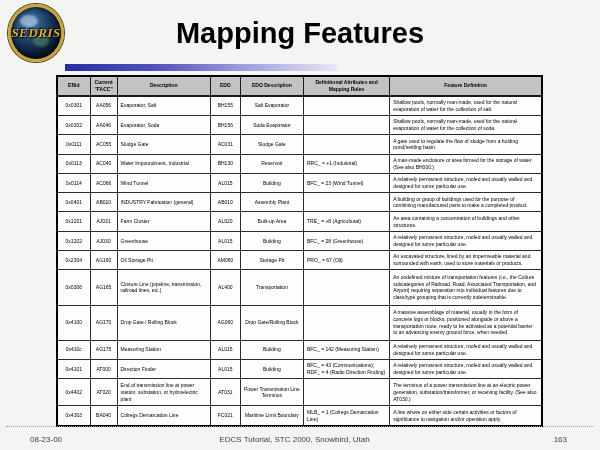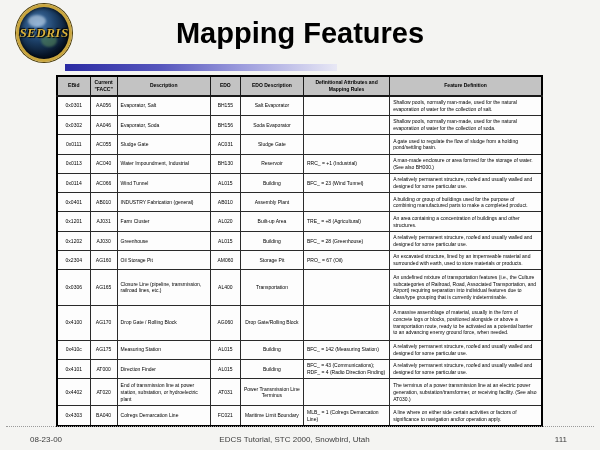--- a/index.html
+++ b/index.html
@@ -2,21 +2,21 @@
 <html><head>
 <meta charset="utf-8">
 <style>
   html,body{margin:0;padding:0;background:#888;}
   .slide{
     position:relative;width:600px;height:450px;overflow:hidden;
     background:#f4f4f2;font-family:"Liberation Sans",sans-serif;color:#000;
   }
   
   .logo{
-    position:absolute;left:16px;top:4px;width:56px;height:58px;border-radius:50%;
+    position:absolute;left:8px;top:4px;width:56px;height:58px;border-radius:50%;
     background:radial-gradient(circle at 38% 32%, #4a7db5 0%, #1c3f66 38%, #071528 68%, #000 100%);
     border:3px solid #c9a53d;box-shadow:0 0 0 1px #4a3b08, inset 0 0 4px #000;
     display:flex;align-items:center;justify-content:center;box-sizing:border-box;
   }
   .logo .land1{position:absolute;left:9px;top:8px;width:18px;height:12px;border-radius:50%;
     background:rgba(210,225,240,.55);filter:blur(1px);}
   .logo .land2{position:absolute;left:22px;top:26px;width:16px;height:14px;border-radius:50%;
     background:rgba(90,140,90,.55);filter:blur(1px);}
   .logo-text{
     position:relative;z-index:2;font-family:"Liberation Serif",serif;font-style:italic;
@@ -226,16 +226,16 @@
           <td class="c5">MLB_ = 1 (Colregs Demarcation Line)</td>
           <td class="c6">A line where on either side certain activities or factors of significance to navigation and/or operation apply.</td>
         </tr>
       </tbody>
   </table>
 
   <div class="footer-line"></div>
   <div class="footer">
     <span class="f-date">08-23-00</span>
     <span class="f-center">EDCS Tutorial, STC 2000, Snowbird, Utah</span>
-    <span class="f-page">111</span>
+    <span class="f-page">163</span>
   </div>
 
 </div>
 
 </body></html>

